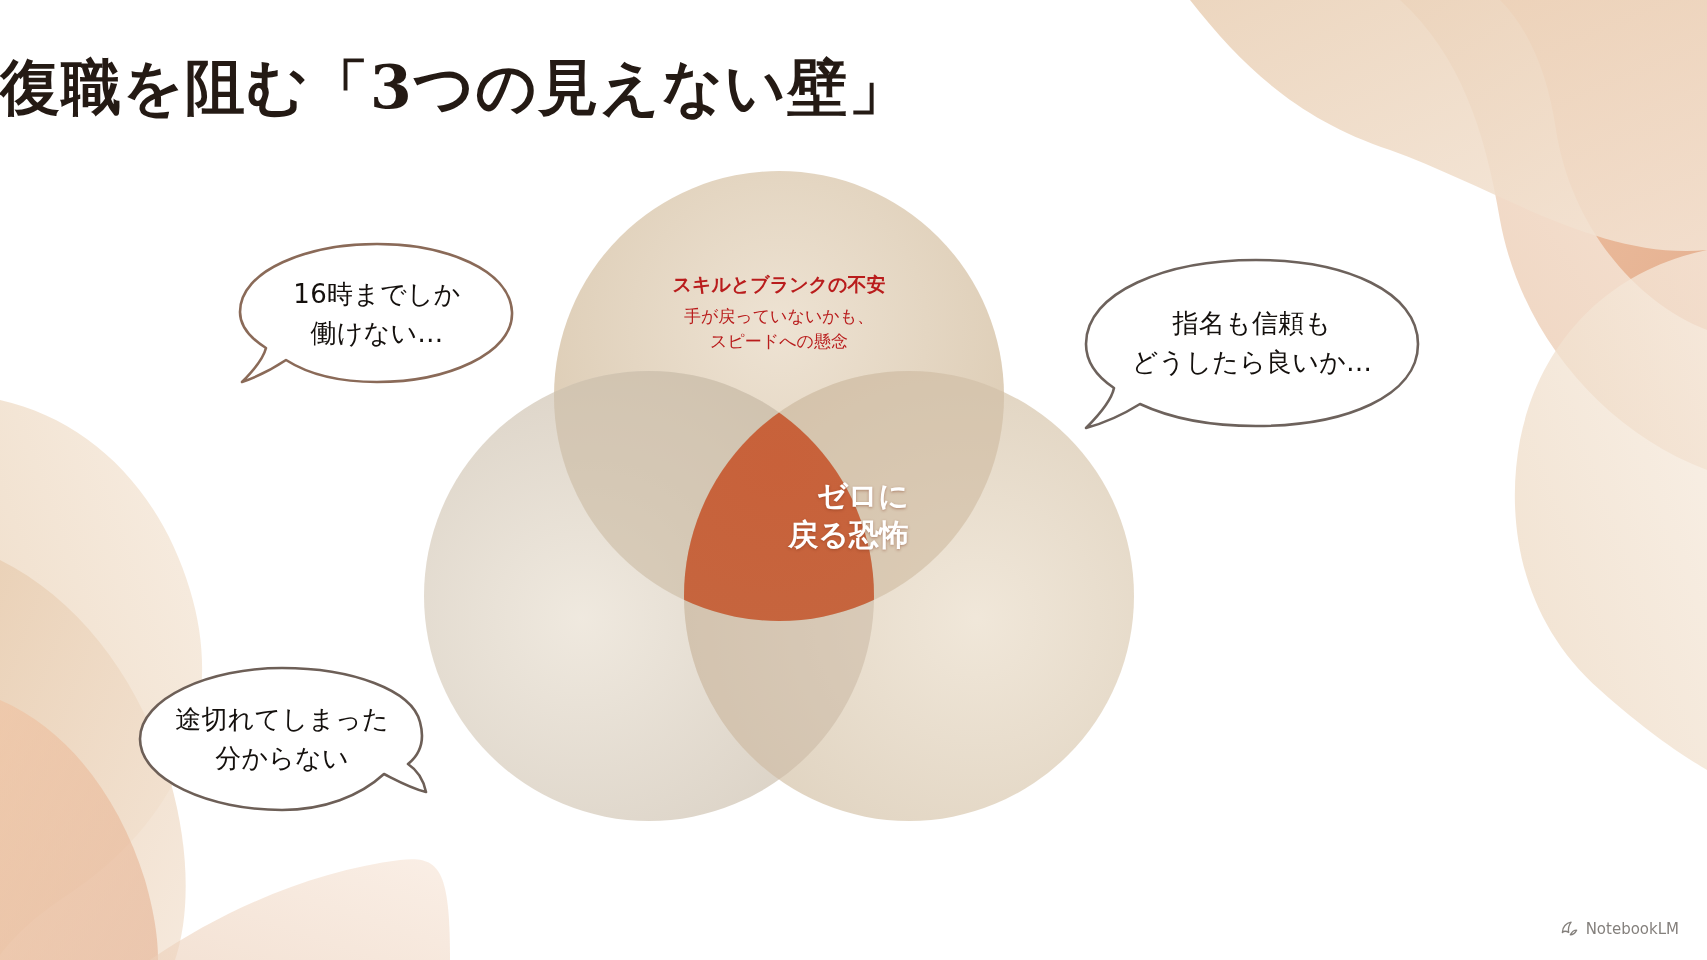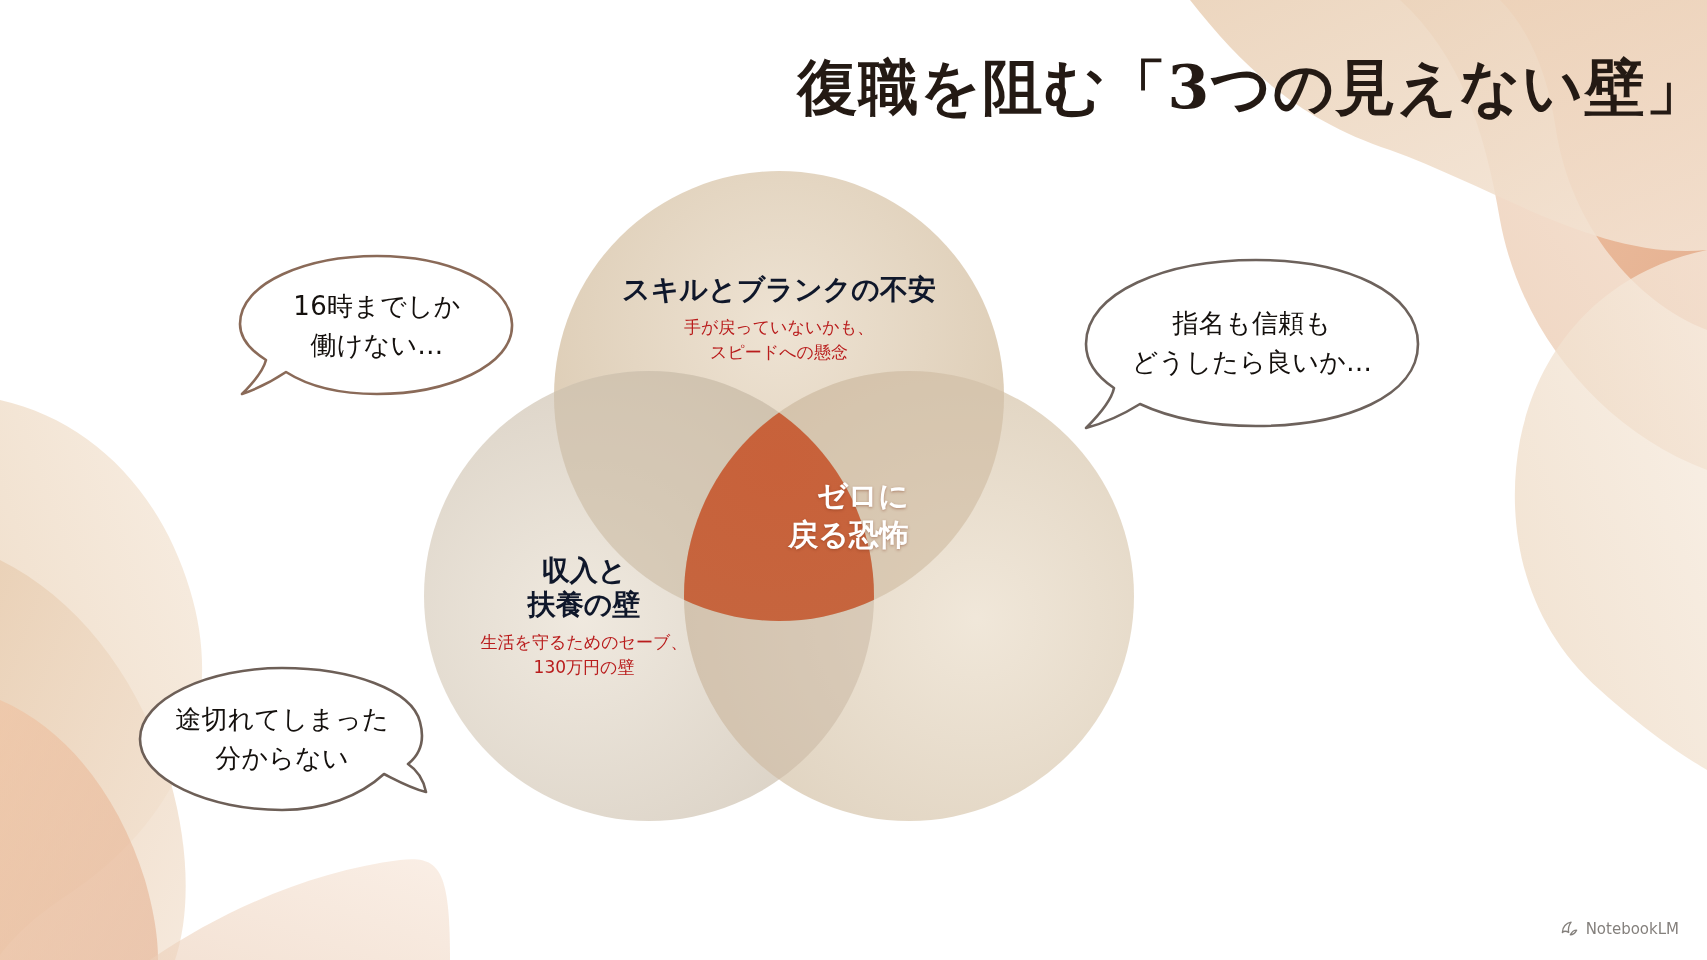--- a/index.html
+++ b/index.html
@@ -11,21 +11,21 @@
     overflow:hidden;
   }
 
   
   #bg-decor { position:absolute; inset:0; width:1707px; height:960px; z-index:0; }
 
   
   .title {
     position:absolute;
     top:48px; left:0; width:1707px;
-    text-align:right;
+    text-align:left;
     font-family:"DejaVu Serif","Liberation Serif",serif;
     font-weight:700;
     font-size:60px;
     letter-spacing:0.02em;
     color:#241a14;
     z-index:6;
     white-space:nowrap;
   }
 
   
@@ -39,23 +39,23 @@
 
   .venn-label {
     position:absolute;
     text-align:center;
     z-index:4;
     pointer-events:none;
   }
   .venn-title {
     font-family:"DejaVu Sans","Liberation Sans",sans-serif;
     font-weight:700;
-    font-size:28px;
+    font-size:19px;
     line-height:1.22;
-    color:#0f172a;
+    color:#b91c1c;
     white-space:pre-line;
   }
   .venn-sub {
     font-family:"DejaVu Sans","Liberation Sans",sans-serif;
     font-weight:400;
     font-size:17px;
     line-height:1.45;
     color:#b91c1c;
     margin-top:8px;
     white-space:pre-line;
@@ -84,21 +84,21 @@
     display:flex; flex-direction:column;
     align-items:center; justify-content:center;
     font-family:"DejaVu Sans","Liberation Sans",sans-serif;
     font-size:26px; line-height:1.5;
     color:#14100d;
     white-space:pre-line;
     text-align:center;
     letter-spacing:0.01em;
   }
 
-  #bubble-1 { left:232px; top:248px;  width:290px; height:155px; }
+  #bubble-1 { left:232px; top:236px;  width:290px; height:155px; }
   #bubble-2 { left:1078px; top:252px; width:348px; height:182px; }
   #bubble-3 { left:132px; top:660px;  width:300px; height:158px; }
 
   
   #watermark {
     position:absolute;
     right:28px; bottom:22px;
     display:flex; align-items:flex-end; gap:7px;
     z-index:8;
     color:#6f6a66;
@@ -196,26 +196,20 @@
       </g>
     </g>
   </svg>
 
   <div class="venn-label" id="lbl-top">
     <div class="venn-title">スキルとブランクの不安</div>
     <div class="venn-sub">手が戻っていないかも、
 スピードへの懸念</div>
   </div>
 
-  <div class="venn-label" id="lbl-left">
-    <div class="venn-title">収入と
-扶養の壁</div>
-    <div class="venn-sub">生活を守るためのセーブ、
-130万円の壁</div>
-  </div>
 
 
   <div id="lbl-center">ゼロに
 戻る恐怖</div>
 </div>
 
 <div class="bubble" id="bubble-1">
   <svg viewBox="0 0 290 155">
     <path d="M145 8 C214 8 278 34 280 76 C282 118 214 146 145 146 C108 146 76 138 54 124
              C42 132 28 140 10 146 C24 132 32 120 34 112 C18 102 8 90 8 76 C8 34 76 8 145 8 Z" fill="#ffffff" stroke="#8a6a58" stroke-width="2.6" stroke-linejoin="round"></path>

